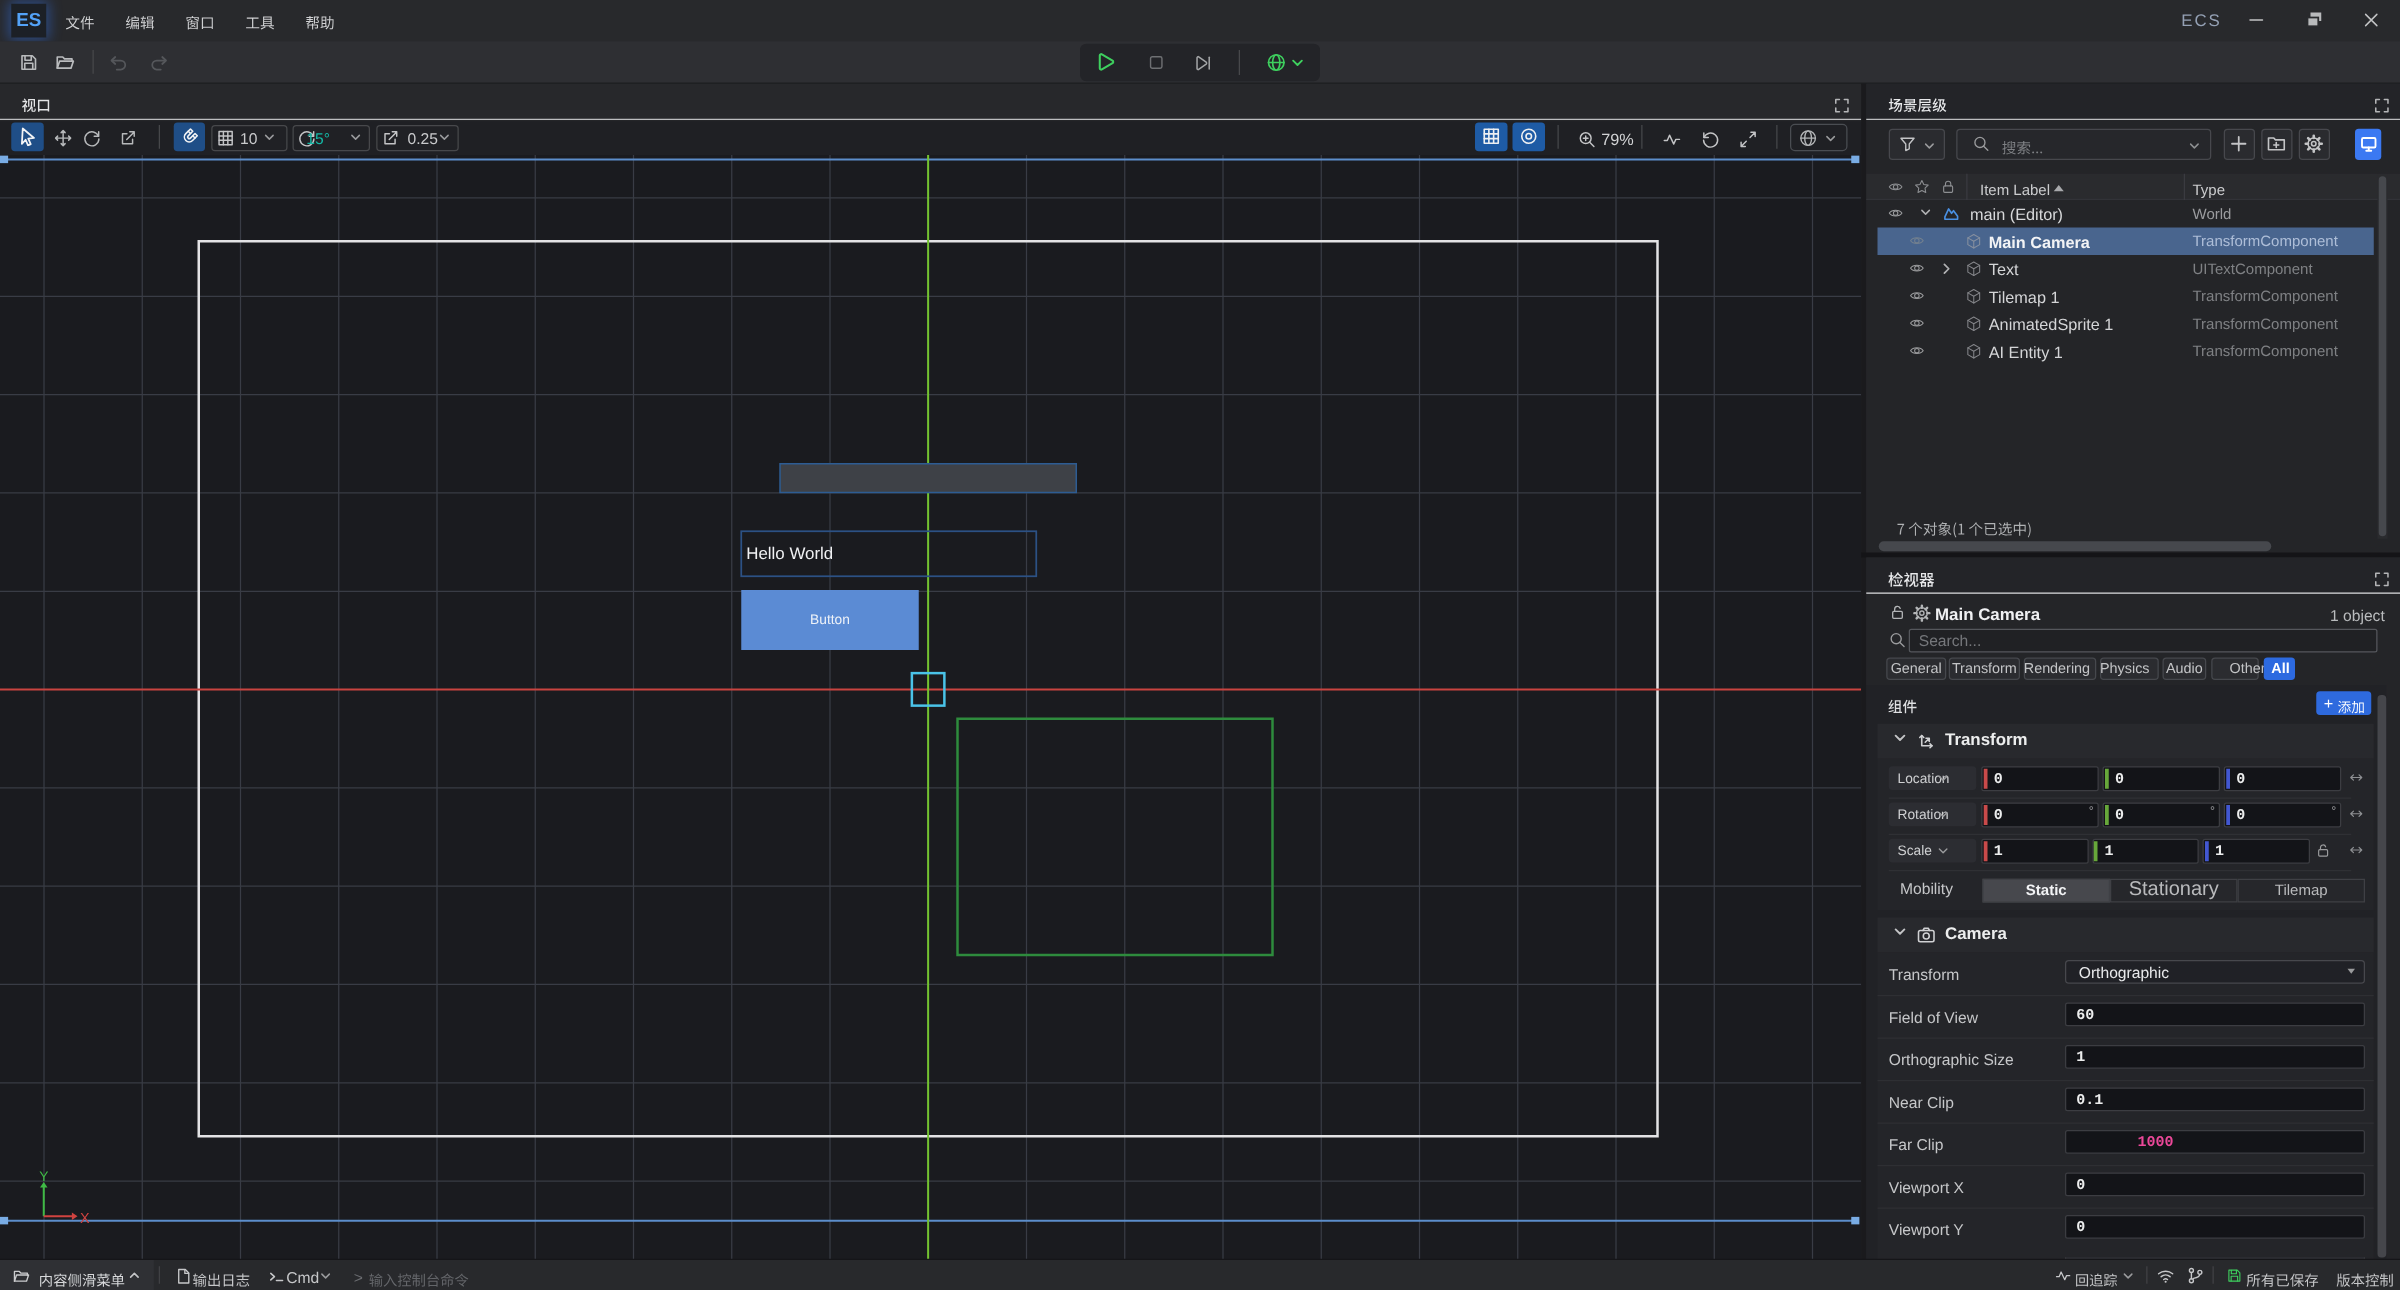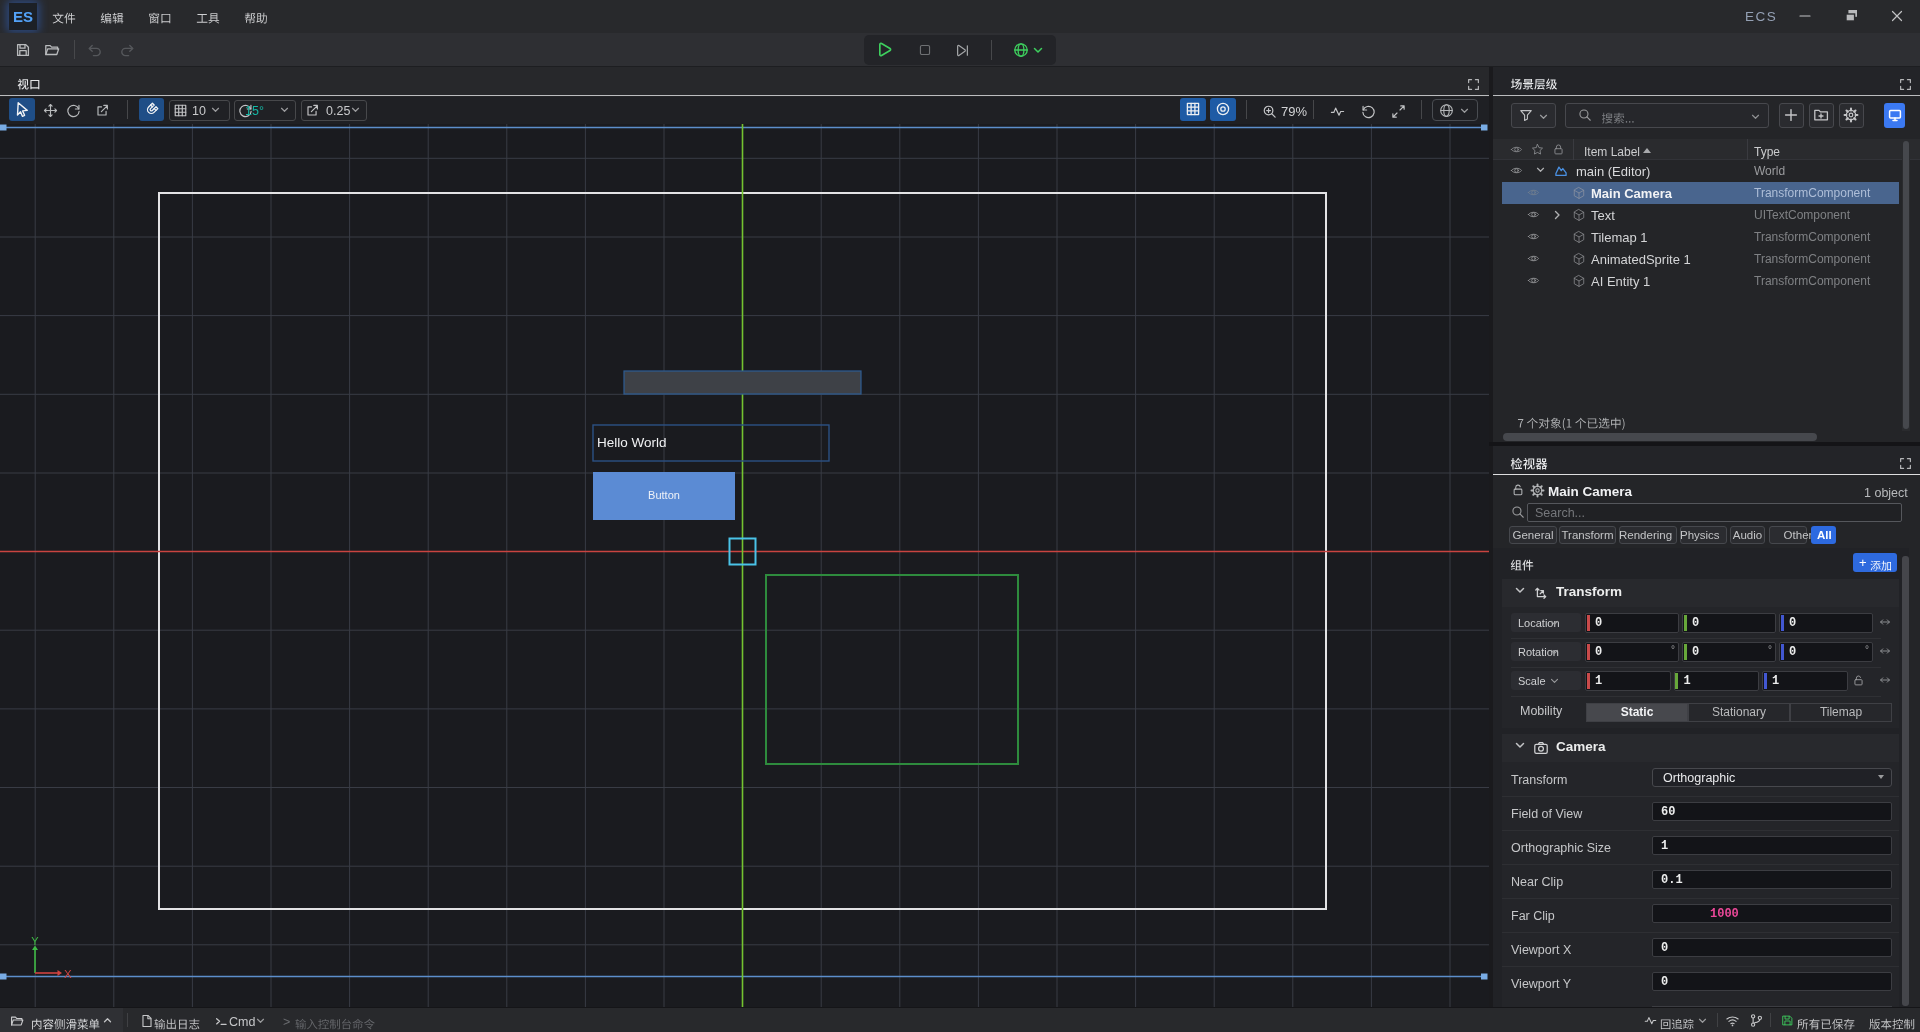--- a/index.html
+++ b/index.html
@@ -640,21 +640,21 @@
     </svg>
   </div>
 <div class="ic" style="left:1878px;top:675.5px">
     <svg width="14" height="8" viewBox="0 0 16 10" fill="none" stroke="#8e9093" stroke-width="1.2" stroke-linecap="round" stroke-linejoin="round">
       <path d="M2.5 5h11M5.2 2.3L2.5 5l2.7 2.7M10.8 2.3L13.5 5l-2.7 2.7"></path>
     </svg>
   </div>
 <div style="left:1511px;top:695.5px;width:370px;height:1px;background:#2f3034"></div>
 <div style="left:1520px;top:704px;font:400 12.5px 'Liberation Sans',sans-serif;color:#c6c7c9;white-space:nowrap;letter-spacing:0px">Mobility</div>
 <div style="left:1586px;top:702.5px;width:102px;height:19.5px;border:1px solid #3f4045;background:#47484d;color:#f2f3f5;font-weight:700;display:flex;align-items:center;justify-content:center;font-size:12px">Static</div>
-<div style="left:1688px;top:702.5px;width:102px;height:19.5px;border:1px solid #3f4045;background:#26272b;color:#b9babc;display:flex;align-items:center;justify-content:center;font-size:12px">Stationary</div>
+<div style="left:1688px;top:702.5px;width:102px;height:19.5px;border:1px solid #3f4045;background:#26272b;color:#b9babc;display:flex;align-items:center;justify-content:center;font-size:16px">Stationary</div>
 <div style="left:1790px;top:702.5px;width:102px;height:19.5px;border:1px solid #3f4045;background:#26272b;color:#b9babc;display:flex;align-items:center;justify-content:center;font-size:12px">Tilemap</div>
 <div style="left:1502px;top:734px;width:397px;height:28px;background:#28292d"></div>
 <div class="ic" style="left:1515px;top:742px">
     <svg width="10" height="7" viewBox="0 0 10 7" fill="none" stroke="#c3c4c6" stroke-width="1.5" stroke-linecap="round" stroke-linejoin="round">
       <path d="M1.5 1.5L5 5l3.5-3.5"></path>
     </svg>
   </div>
 <div class="ic" style="left:1533px;top:740px">
     <svg width="16" height="16" viewBox="0 0 16 16" fill="none" stroke="#d0d1d3" stroke-width="1.25" stroke-linecap="round" stroke-linejoin="round">
       <rect x="1.8" y="4.4" width="12.4" height="9" rx="1.4"></rect>

